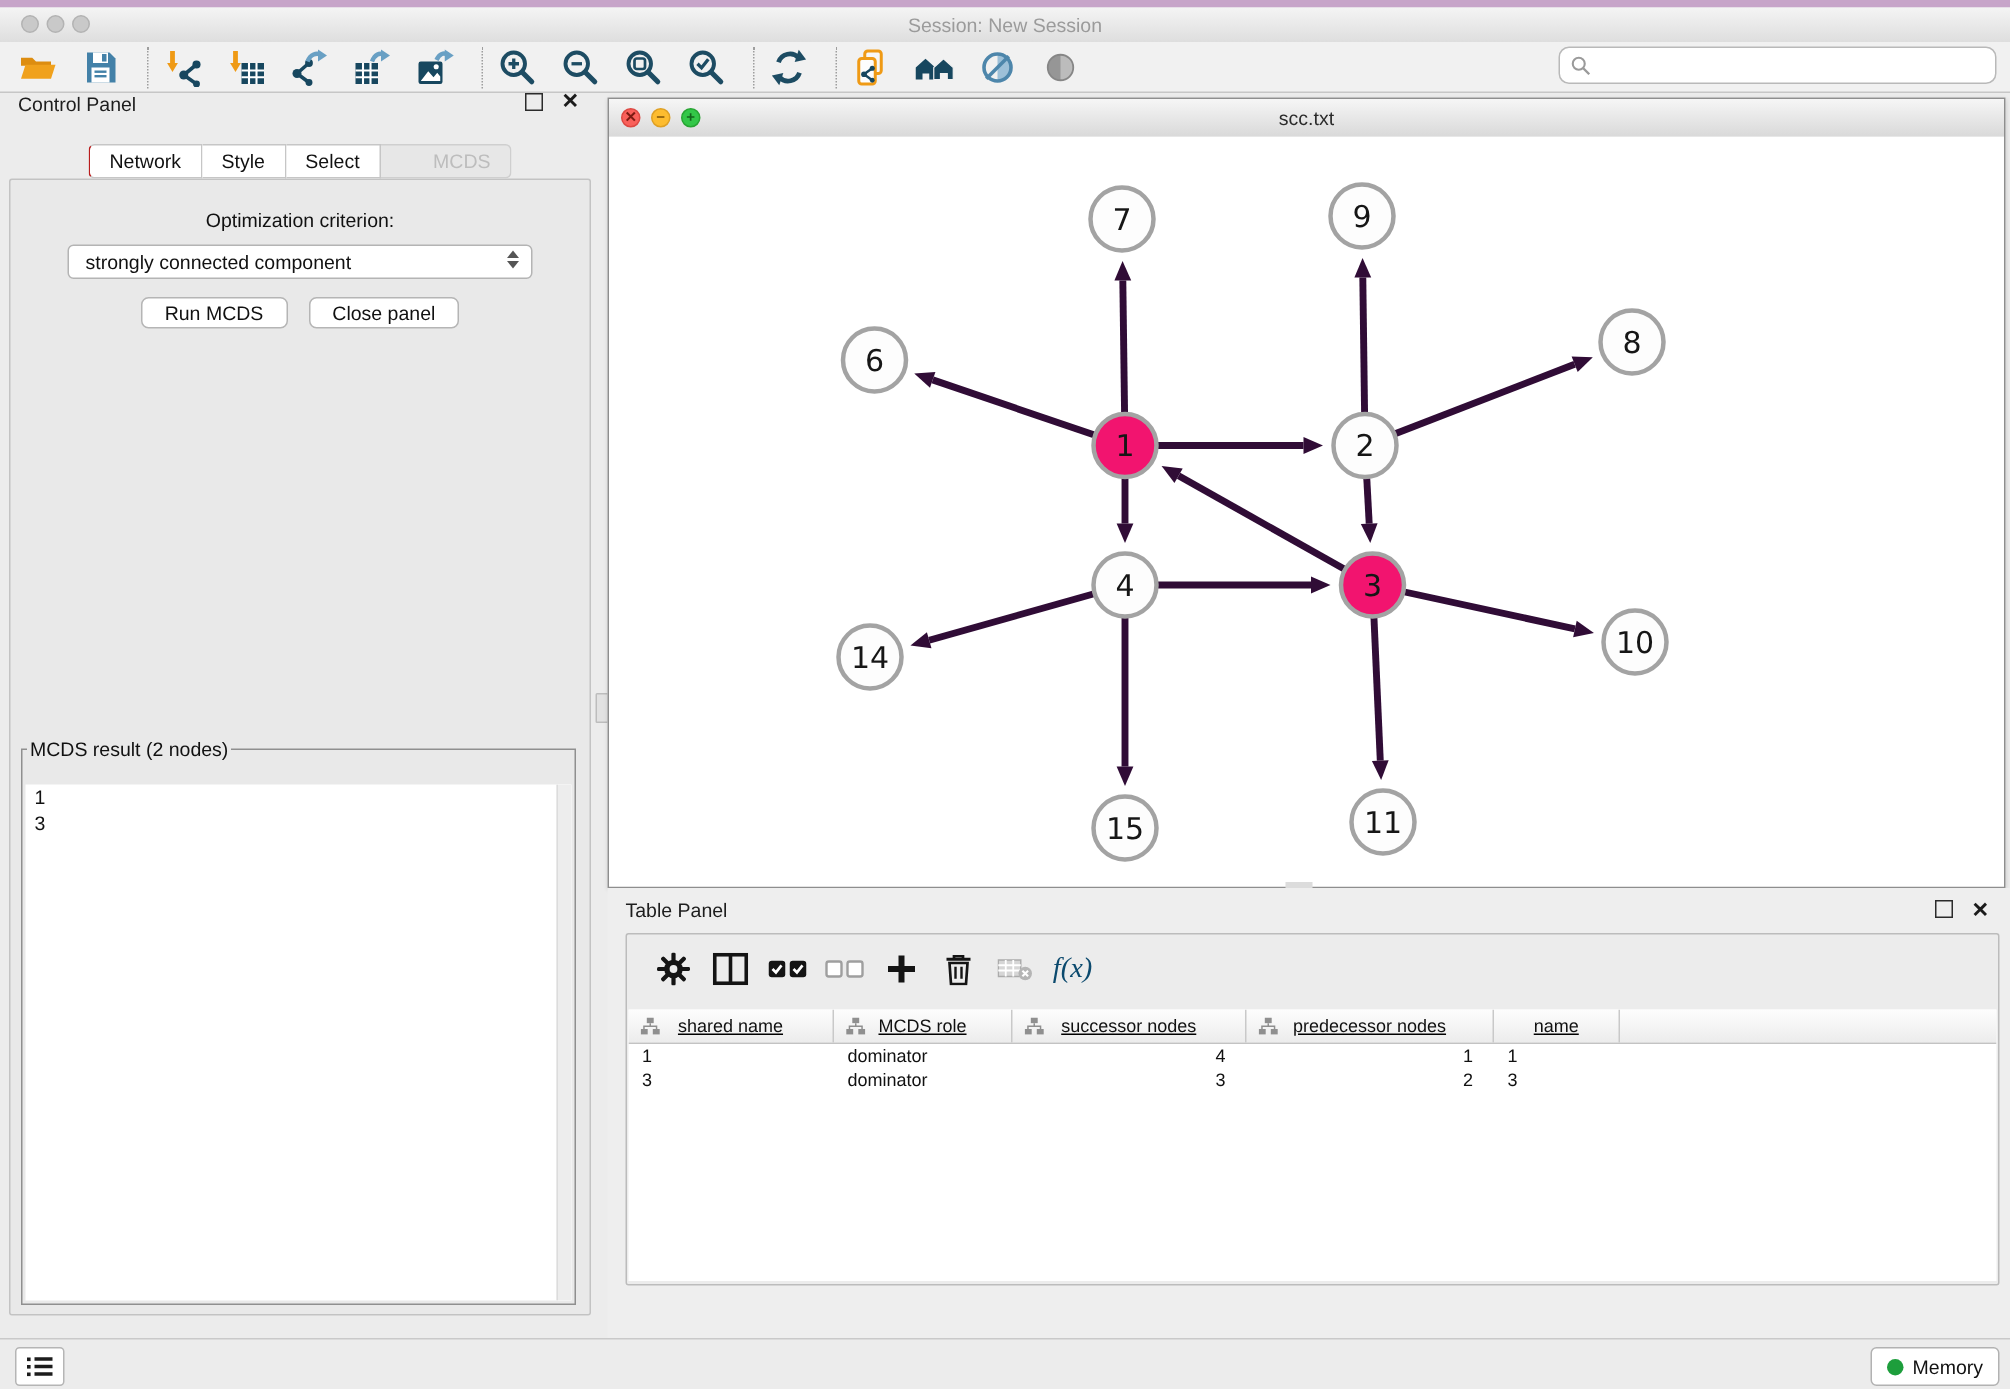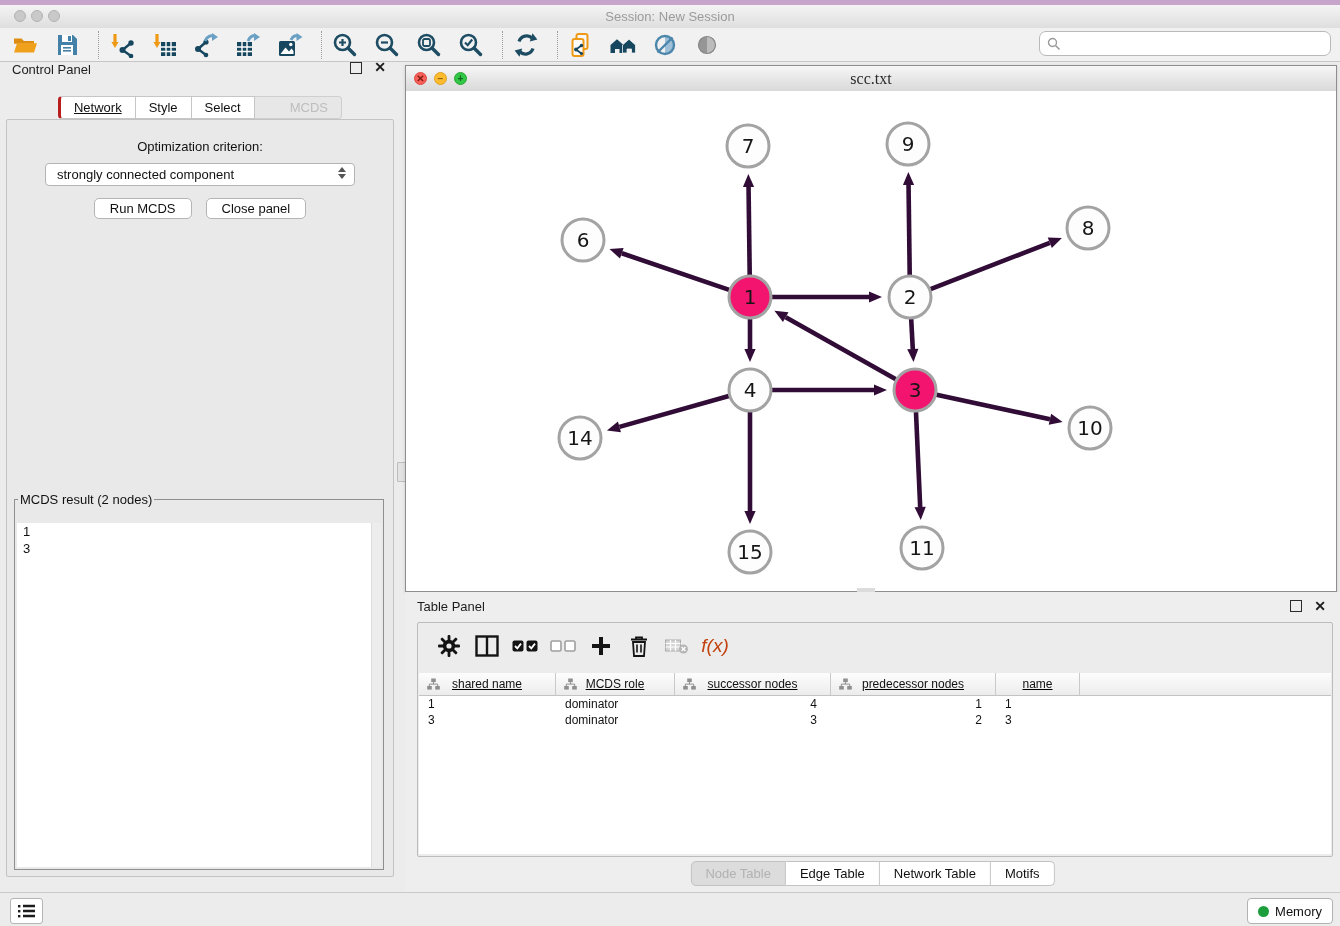--- a/index.html
+++ b/index.html
@@ -26,21 +26,21 @@
 
   
   .control-panel{position:absolute;left:0;top:62px;width:400px;height:830px;background:#ececec;}
   .panel-header{position:absolute;left:0;top:0;width:100%;height:30px;display:flex;align-items:flex-start;}
   .panel-title{font-size:13px;color:#1d1d1d;margin-left:12px;flex:1;}
   .mini-float{width:10px;height:10px;border:1.6px solid #2b2b2b;margin-right:12px;cursor:pointer;}
   .mini-close{font-size:14px;font-weight:bold;color:#1b1b1b;margin-right:14px;cursor:pointer;line-height:10px;}
   .cp-tabs{position:absolute;top:34px;left:0;right:0;display:flex;justify-content:center;z-index:2;}
   .cp-tab{padding:3px 13px;font-size:13px;background:#fff;border:1px solid #c6c6c6;border-left:none;
     color:#111;cursor:pointer;}
-  .cp-tab:first-child{border-left:3px solid #b91c1c;border-radius:4px 0 0 4px;text-decoration:underline;}
+  .cp-tab:first-child{border-left:1px solid #b91c1c;border-radius:4px 0 0 4px;}
   .cp-tab:last-child{border-radius:0 4px 4px 0;padding-left:35px;}
   .cp-tab.active{background:#e7e7e7;color:#bdbdbd;border-color:#cfcfcf;}
   .cp-content{position:absolute;left:6px;right:6px;top:57px;bottom:15px;background:#e9e9e9;
     border:1px solid #c3c3c3;border-radius:2px;}
   .opt-label{margin-top:19px;text-align:center;font-size:13px;color:#111;}
   .opt-select{margin:9px auto 0 auto;width:310px;height:23px;background:#fff;border:1px solid #b4b4b4;
     border-radius:4px;display:flex;align-items:center;font-size:13px;color:#111;box-sizing:border-box;
     padding-left:11px;position:relative;cursor:pointer;}
   .sel-arrows{position:absolute;right:8px;top:3px;display:flex;flex-direction:column;gap:2px;}
   .sel-arrows i{display:block;width:0;height:0;border-left:4px solid transparent;border-right:4px solid transparent;}
@@ -60,36 +60,36 @@
   .v-handle{position:absolute;left:397px;top:462px;width:7px;height:18px;background:#e2e2e2;
     border:1px solid #bdbdbd;border-radius:1px;cursor:col-resize;}
   .h-handle{position:absolute;left:857px;top:588px;width:18px;height:5px;background:#dcdcdc;cursor:row-resize;}
 
   
   .net-frame{position:absolute;left:405px;top:65px;width:932px;height:527px;background:#fff;
     border:1px solid #8e8e8e;box-sizing:border-box;box-shadow:0 1px 3px rgba(0,0,0,0.15);}
   .frame-titlebar{position:absolute;left:0;top:0;right:0;height:25px;
     background:linear-gradient(#f6f6f6,#d9d9d9);border-bottom:1px solid #b0b0b0;}
   .frame-title{position:absolute;left:0;right:0;top:0;height:25px;line-height:25px;text-align:center;
-    font-size:16px;color:#2b2b2b;font-family:Liberation Serif, serif;}
+    font-size:13px;color:#2b2b2b;}
   .light{position:absolute;top:6px;width:13px;height:13px;border-radius:50%;box-sizing:border-box;
     font-size:10px;line-height:11px;text-align:center;font-weight:bold;cursor:pointer;}
   .light-red{left:8px;background:#f9605a;border:1px solid #dd4842;color:#7c1a12;}
   .light-yellow{left:28px;background:#fdbc2f;border:1px solid #dfa023;color:#8a5d0b;}
   .light-green{left:48px;background:#33c748;border:1px solid #27a532;color:#14641c;}
   .net-canvas{position:absolute;left:0;top:25px;right:0;bottom:0;background:#fff;}
 
   
   .table-panel{position:absolute;left:405px;top:592px;width:935px;height:300px;background:#eeeeee;}
   .tp-header{position:absolute;left:0;top:0;right:0;height:28px;display:flex;align-items:center;}
   .table-box{position:absolute;left:12px;right:7px;top:30px;bottom:35px;background:#ececec;
     border:1px solid #bcbcbc;border-radius:2px;}
   .t-toolbar{position:absolute;left:0;top:0;right:0;height:46px;display:flex;align-items:center;padding-left:16px;gap:0;}
   .tt-btn{height:30px;min-width:30px;display:flex;align-items:center;justify-content:center;margin-right:8px;cursor:pointer;}
-  .fx-label{font-family:Liberation Sans, sans-serif;font-style:italic;font-size:19px;color:#c2410c;}
+  .fx-label{font-family:Liberation Serif, serif;font-style:italic;font-size:19px;color:#0c4a6e;}
   .table-area{position:absolute;left:1px;right:1px;top:50px;bottom:2px;background:#fff;overflow:hidden;}
   .tbl-head{display:flex;height:22px;background:linear-gradient(#fdfdfd,#ececec);border-bottom:1px solid #c3c3c3;text-decoration:underline;}
   .th-cell{position:relative;display:flex;align-items:center;justify-content:center;font-size:12px;color:#111;
     border-right:1px solid #c9c9c9;box-sizing:border-box;cursor:pointer;}
   .th-icon{position:absolute;left:8px;top:5px;}
   .tbl-row{display:flex;height:16px;line-height:16px;font-size:12px;color:#111;cursor:default;}
   .td-cell{box-sizing:border-box;overflow:hidden;white-space:nowrap;}
   .bt-tabs{position:absolute;left:50%;transform:translateX(-50%);bottom:6px;display:flex;}
   .bt-tab{padding:4px 14px;font-size:13px;background:#fff;border:1px solid #c2c2c2;border-left:none;color:#111;cursor:pointer;}
   .bt-tab:first-child{border-left:1px solid #c2c2c2;border-radius:5px 0 0 5px;}
@@ -531,26 +531,20 @@
             <div class="tbl-row">
               <div class="td-cell" style="width: 137px; text-align: left; padding: 0px 0px 0px 9px;">3</div>
               <div class="td-cell" style="width: 119px; text-align: left; padding: 0px 0px 0px 9px;">dominator</div>
               <div class="td-cell" style="width: 156px; text-align: right; padding: 0px 14px 0px 0px;">3</div>
               <div class="td-cell" style="width: 165px; text-align: right; padding: 0px 14px 0px 0px;">2</div>
               <div class="td-cell" style="width: 84px; text-align: left; padding: 0px 0px 0px 9px;">3</div>
             </div>
           </div>
       </div>
     </div>
-    <div class="bt-tabs" id="bottom-tabs">
-        <div class="bt-tab active">Node Table</div>
-        <div class="bt-tab">Edge Table</div>
-        <div class="bt-tab">Network Table</div>
-        <div class="bt-tab">Motifs</div>
-      </div>
   </div>
 
   <div class="statusbar">
     <div class="list-btn">
       <svg width="18" height="14" viewBox="0 0 18 14">
           <g stroke="#1c1c1c" stroke-width="2.4">
             <path d="M5 2h12 M5 7h12 M5 12h12"></path>
           </g>
           <g fill="#1c1c1c">
             <rect x="0" y="1" width="2.4" height="2.4"></rect>

